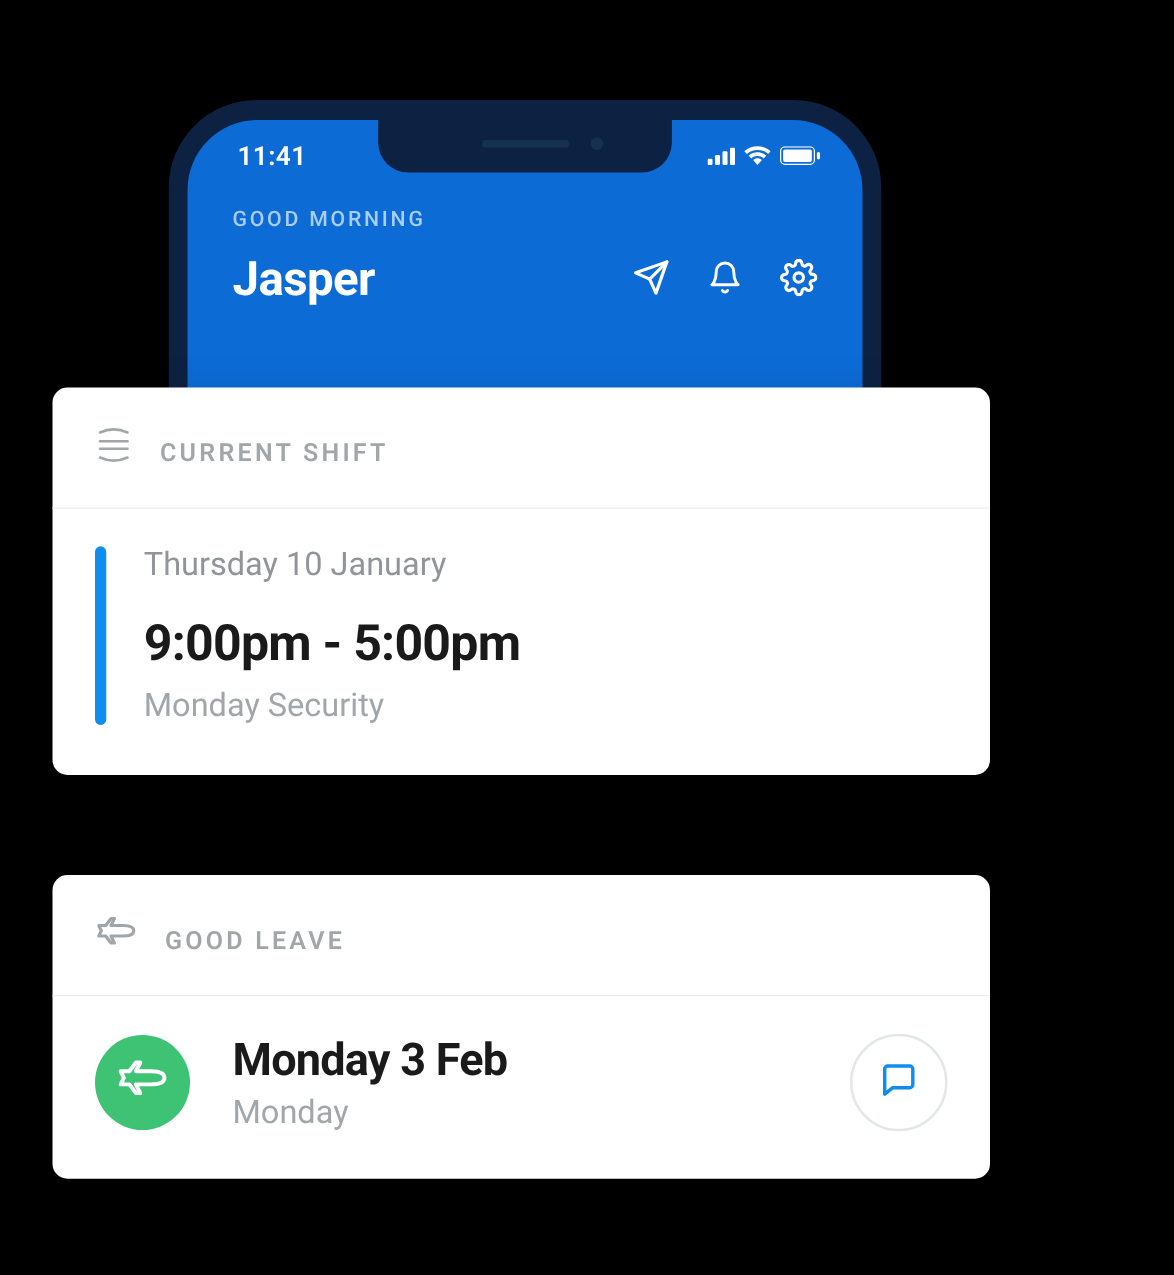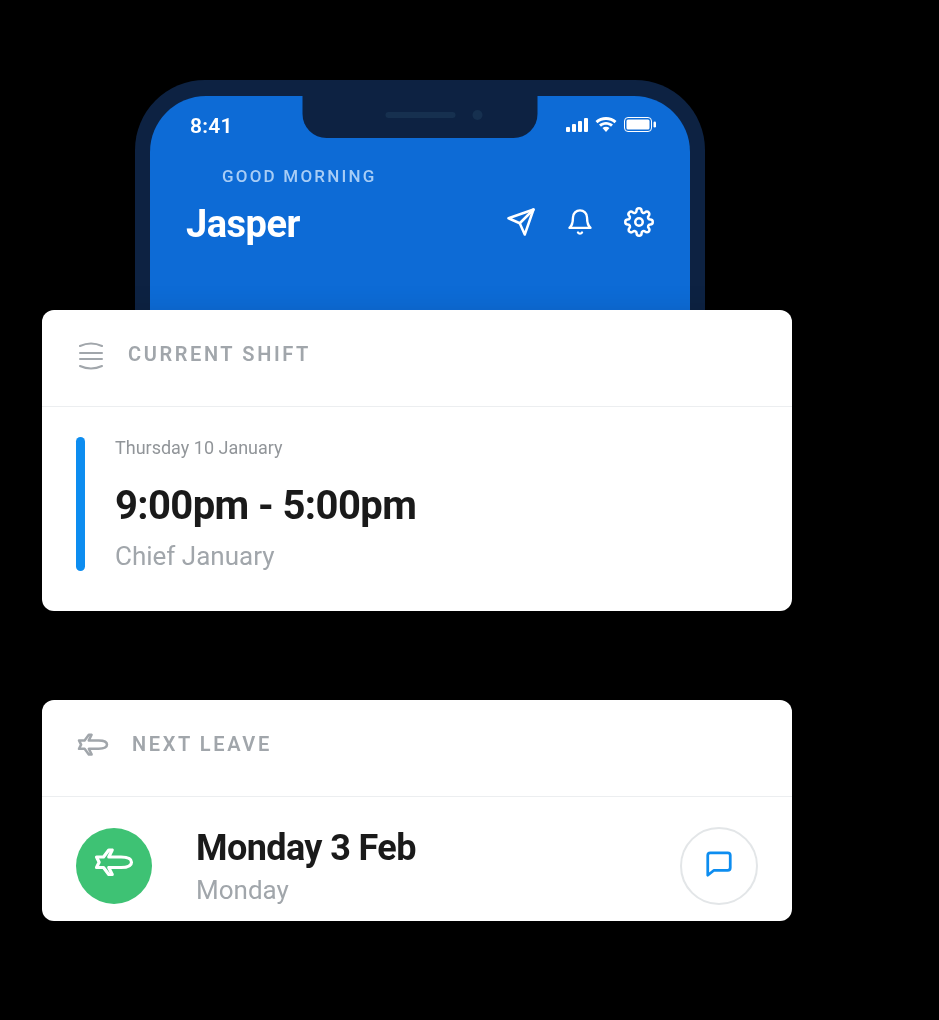--- a/index.html
+++ b/index.html
@@ -87,21 +87,20 @@
     justify-content: flex-end;
   }
   .header {
     padding: 22px 36px 0 36px;
   }
   .greeting-small {
     color: #a8cdf6;
     font-size: 17px;
     letter-spacing: 2.2px;
     font-weight: 500;
-    margin-left: 36px;
   }
   .header-row {
     display: flex;
     align-items: center;
     justify-content: space-between;
     margin-top: 16px;
   }
   .greeting-name {
     color: #fff;
     font-size: 38px;
@@ -119,21 +118,21 @@
     width: 750px;
     background: #fff;
     border-radius: 12px;
     box-shadow: 0 14px 36px rgba(0,0,0,0.25);
     z-index: 5;
   }
   .card-shift { top: 310px; }
   .card-leave { top: 700px; }
   .card-header {
     display: flex;
-    align-items: flex-start;
+    align-items: flex-end;
     gap: 22px;
     padding: 32px 34px;
     border-bottom: 1px solid #eceef0;
   }
   .card-title {
     color: #a1a6ab;
     font-size: 20px;
     font-weight: 600;
     letter-spacing: 2.6px;
   }
@@ -144,41 +143,41 @@
     align-items: stretch;
   }
   .blue-bar {
     width: 9px;
     border-radius: 5px;
     background: #0d8df0;
   }
   .shift-info { flex: 1; }
   .shift-date {
     color: #919599;
-    font-size: 18px;
+    font-size: 26px;
     font-weight: 400;
   }
   .shift-time {
     color: #1a1a1a;
     font-size: 40px;
     font-weight: 700;
     margin-top: 24px;
     letter-spacing: -0.6px;
   }
   .shift-role {
     color: #a1a6ab;
     font-size: 26px;
     margin-top: 12px;
     font-weight: 400;
   }
   .leave-body {
     display: flex;
     align-items: center;
-    padding: 30px 34px 16px 34px;
-    gap: 44px;
+    padding: 30px 34px 38px 34px;
+    gap: 34px;
   }
   .green-circle {
     width: 76px;
     height: 76px;
     border-radius: 50%;
     background: #3ec274;
     display: flex;
     align-items: center;
     justify-content: center;
     flex-shrink: 0;
@@ -209,21 +208,21 @@
   }
 </style>
 </head>
 <body>
 
 <div class="phone-frame"></div>
 <div class="phone-inner">
   <div class="notch"></div>
 
   <div class="status-bar">
-    <div class="status-time">8:41</div>
+    <div class="status-time">11:41</div>
     <div class="status-icons">
       <span>
         <svg width="22" height="14" viewBox="0 0 22 14">
             <rect x="0" y="9" width="4" height="5" rx="1" fill="#fff"></rect>
             <rect x="6" y="6" width="4" height="8" rx="1" fill="#fff"></rect>
             <rect x="12" y="3" width="4" height="11" rx="1" fill="#fff"></rect>
             <rect x="18" y="0" width="4" height="14" rx="1" fill="#fff"></rect>
           </svg>
       </span>
       <span>
@@ -279,33 +278,33 @@
           <path d="M4 24 Q15 29 26 24"></path>
         </svg>
     </span>
     <div class="card-title">CURRENT SHIFT</div>
   </div>
   <div class="shift-body">
     <div class="blue-bar"></div>
     <div class="shift-info">
       <div class="shift-date">Thursday 10 January</div>
       <div class="shift-time">9:00pm - 5:00pm</div>
-      <div class="shift-role">Chief January</div>
+      <div class="shift-role">Monday Security</div>
     </div>
   </div>
 </div>
 
 <div class="card card-leave">
   <div class="card-header">
     <span>
       <svg width="34" height="28" viewBox="0 0 24 20" fill="none" stroke="#a1a6ab" stroke-width="1.8" stroke-linecap="round" stroke-linejoin="round">
           <path d="M2 12 L6 12 L9 16 L11 16 L9 12 L16 12 Q22 12 22 9 Q22 6 16 6 L9 6 L11 2 L9 2 L6 6 L2 6 L3.5 9 Z"></path>
         </svg>
     </span>
-    <div class="card-title">NEXT LEAVE</div>
+    <div class="card-title">GOOD LEAVE</div>
   </div>
   <div class="leave-body">
     <div class="green-circle">
       <span>
         <svg width="42" height="36" viewBox="0 0 24 20" fill="none" stroke="#fff" stroke-width="1.8" stroke-linecap="round" stroke-linejoin="round">
             <path d="M2 12 L6 12 L9 16 L11 16 L9 12 L16 12 Q22 12 22 9 Q22 6 16 6 L9 6 L11 2 L9 2 L6 6 L2 6 L3.5 9 Z"></path>
           </svg>
       </span>
     </div>
     <div class="leave-info">

